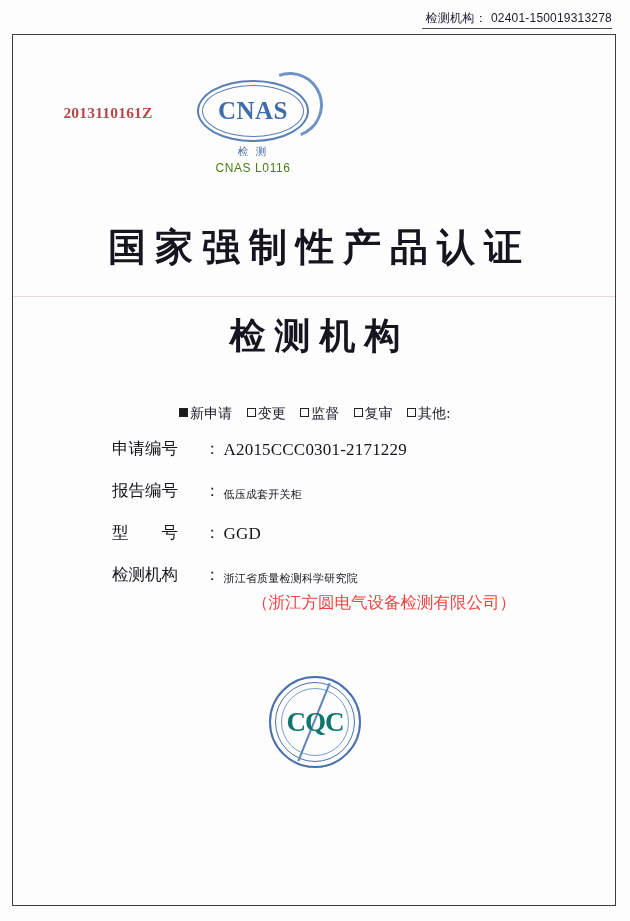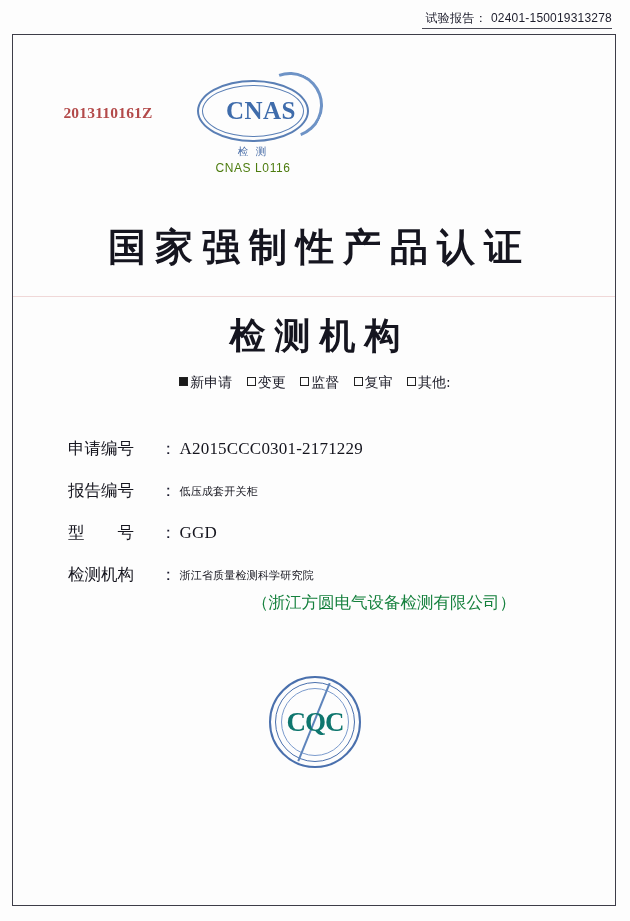--- a/index.html
+++ b/index.html
@@ -147,21 +147,21 @@
     border-radius: 50%;
     box-sizing: border-box;
   }
   .cnas-oval .ring.inner {
     left: 5px; top: 5px;
     width: 102px; height: 52px;
     border-width: 1px;
   }
   .cnas-text {
     position: absolute;
-    left: 8px; top: 0;
+    left: 0; top: 0;
     width: 112px; height: 62px;
     display: flex;
     align-items: center;
     justify-content: center;
     font-family: "Liberation Serif", serif;
     font-size: 25px;
     font-weight: bold;
     color: #3f6cab;
     letter-spacing: 0.5px;
   }
@@ -218,21 +218,21 @@
     font-weight: bold;
     letter-spacing: 9px;
     color: #15151f;
     text-indent: 9px;
   }
 
   
   .checks {
     position: absolute;
     left: 0;
-    top: 374px;
+    top: 405px;
     width: 630px;
     text-align: center;
     font-family: "DejaVu Sans", sans-serif;
     font-size: 14px;
     color: #1a1a26;
   }
   .checks .item {
     display: inline-block;
     margin: 0 5px;
     white-space: nowrap;
@@ -252,23 +252,23 @@
 
   
   .fields {
     position: absolute;
     left: 0;
     top: 438px;
     width: 630px;
   }
   .field-row {
     display: flex;
-    align-items: center;
+    align-items: flex-end;
     margin-bottom: 20px;
-    padding-left: 68px;
+    padding-left: 112px;
   }
   .field-label {
     font-family: "DejaVu Serif", serif;
     font-size: 16.5px;
     color: #16161f;
     width: 92px;
     flex: 0 0 92px;
     letter-spacing: 0px;
   }
   .field-colon {
@@ -286,21 +286,21 @@
     font-family: "DejaVu Serif", serif;
     font-size: 11px;
   }
   .field-row.tight {
     margin-bottom: 6px;
   }
   .field-cont {
     padding-left: 252px;
     font-family: "DejaVu Serif", serif;
     font-size: 16.5px;
-    color: #15803d;
+    color: #ef4444;
     margin-bottom: 20px;
   }
 
   
   .cqc {
     position: absolute;
     left: 50%;
     top: 676px;
     transform: translateX(-50%);
     width: 92px;
@@ -338,21 +338,21 @@
     transform: rotate(22deg);
     transform-origin: center;
   }
 </style>
 </head>
 <body>
 
 <div class="page">
 
   <div class="report-no">
-    <span class="label">试验报告：</span>
+    <span class="label">检测机构：</span>
     <span class="value">02401-150019313278</span>
   </div>
   <div class="report-no-underline"></div>
 
   <div class="doc-border"></div>
   <div class="scan-line"></div>
 
   <div class="marks">
 
     <div class="cma-wrap">

